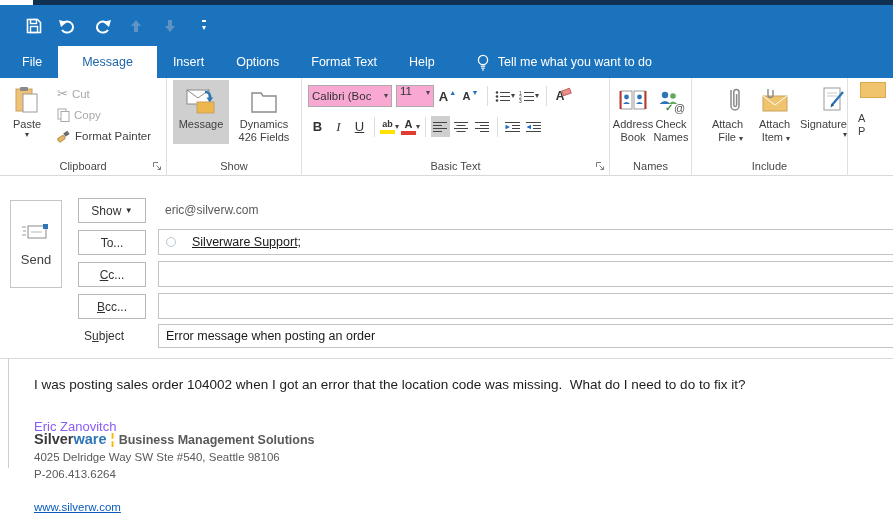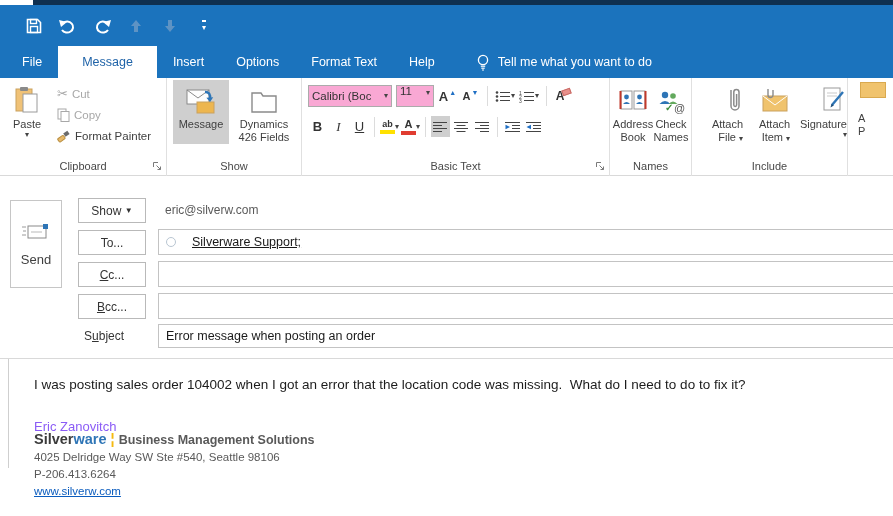--- a/index.html
+++ b/index.html
@@ -84,21 +84,21 @@
   .mailbody { position:absolute; left:0; top:358px; width:893px; height:110px; border-top:1px solid #d9d9d9; background:#fff; }
   .mailbody .leftline { position:absolute; left:8px; top:0; bottom:0; border-left:1px solid #cfcfcf; }
   .para { position:absolute; left:34px; top:18px; width:845px; font-size:13.5px; color:#1c1c1c; white-space:pre-wrap; }
   .sig-name { position:absolute; left:34px; top:52px; font-size:13px; color:#8b5cf6;margin-top:8px; }
   .sig-brand { position:absolute; left:34px; top:72px; font-size:12.5px; font-weight:bold; color:#595959; }
   .sig-brand .b1 { font-size:14.5px; color:#3b3b3b; }
   .sig-brand .b2 { font-size:14.5px; color:#2e75b6; }
   .sig-brand .bar { color:#f5b90f; font-size:14.5px; padding:0 4px; }
   .sig-line1 { position:absolute; left:34px; top:92px; font-size:11.5px; color:#595959; }
   .sig-line2 { position:absolute; left:34px; top:109px; font-size:11.5px; color:#595959; }
-  .sig-link { position:absolute; left:34px; top:126px; font-size:11.5px; color:#0b5cbe; text-decoration:underline; }
+  .sig-link { position:absolute; left:34px; top:142px; font-size:11.5px; color:#0b5cbe; text-decoration:underline; }
   svg { display:block; }
 </style>
 </head>
 <body>
 
 <div id="app">
 
   <div class="top-strip"></div>
 
   <div class="titlebar">

